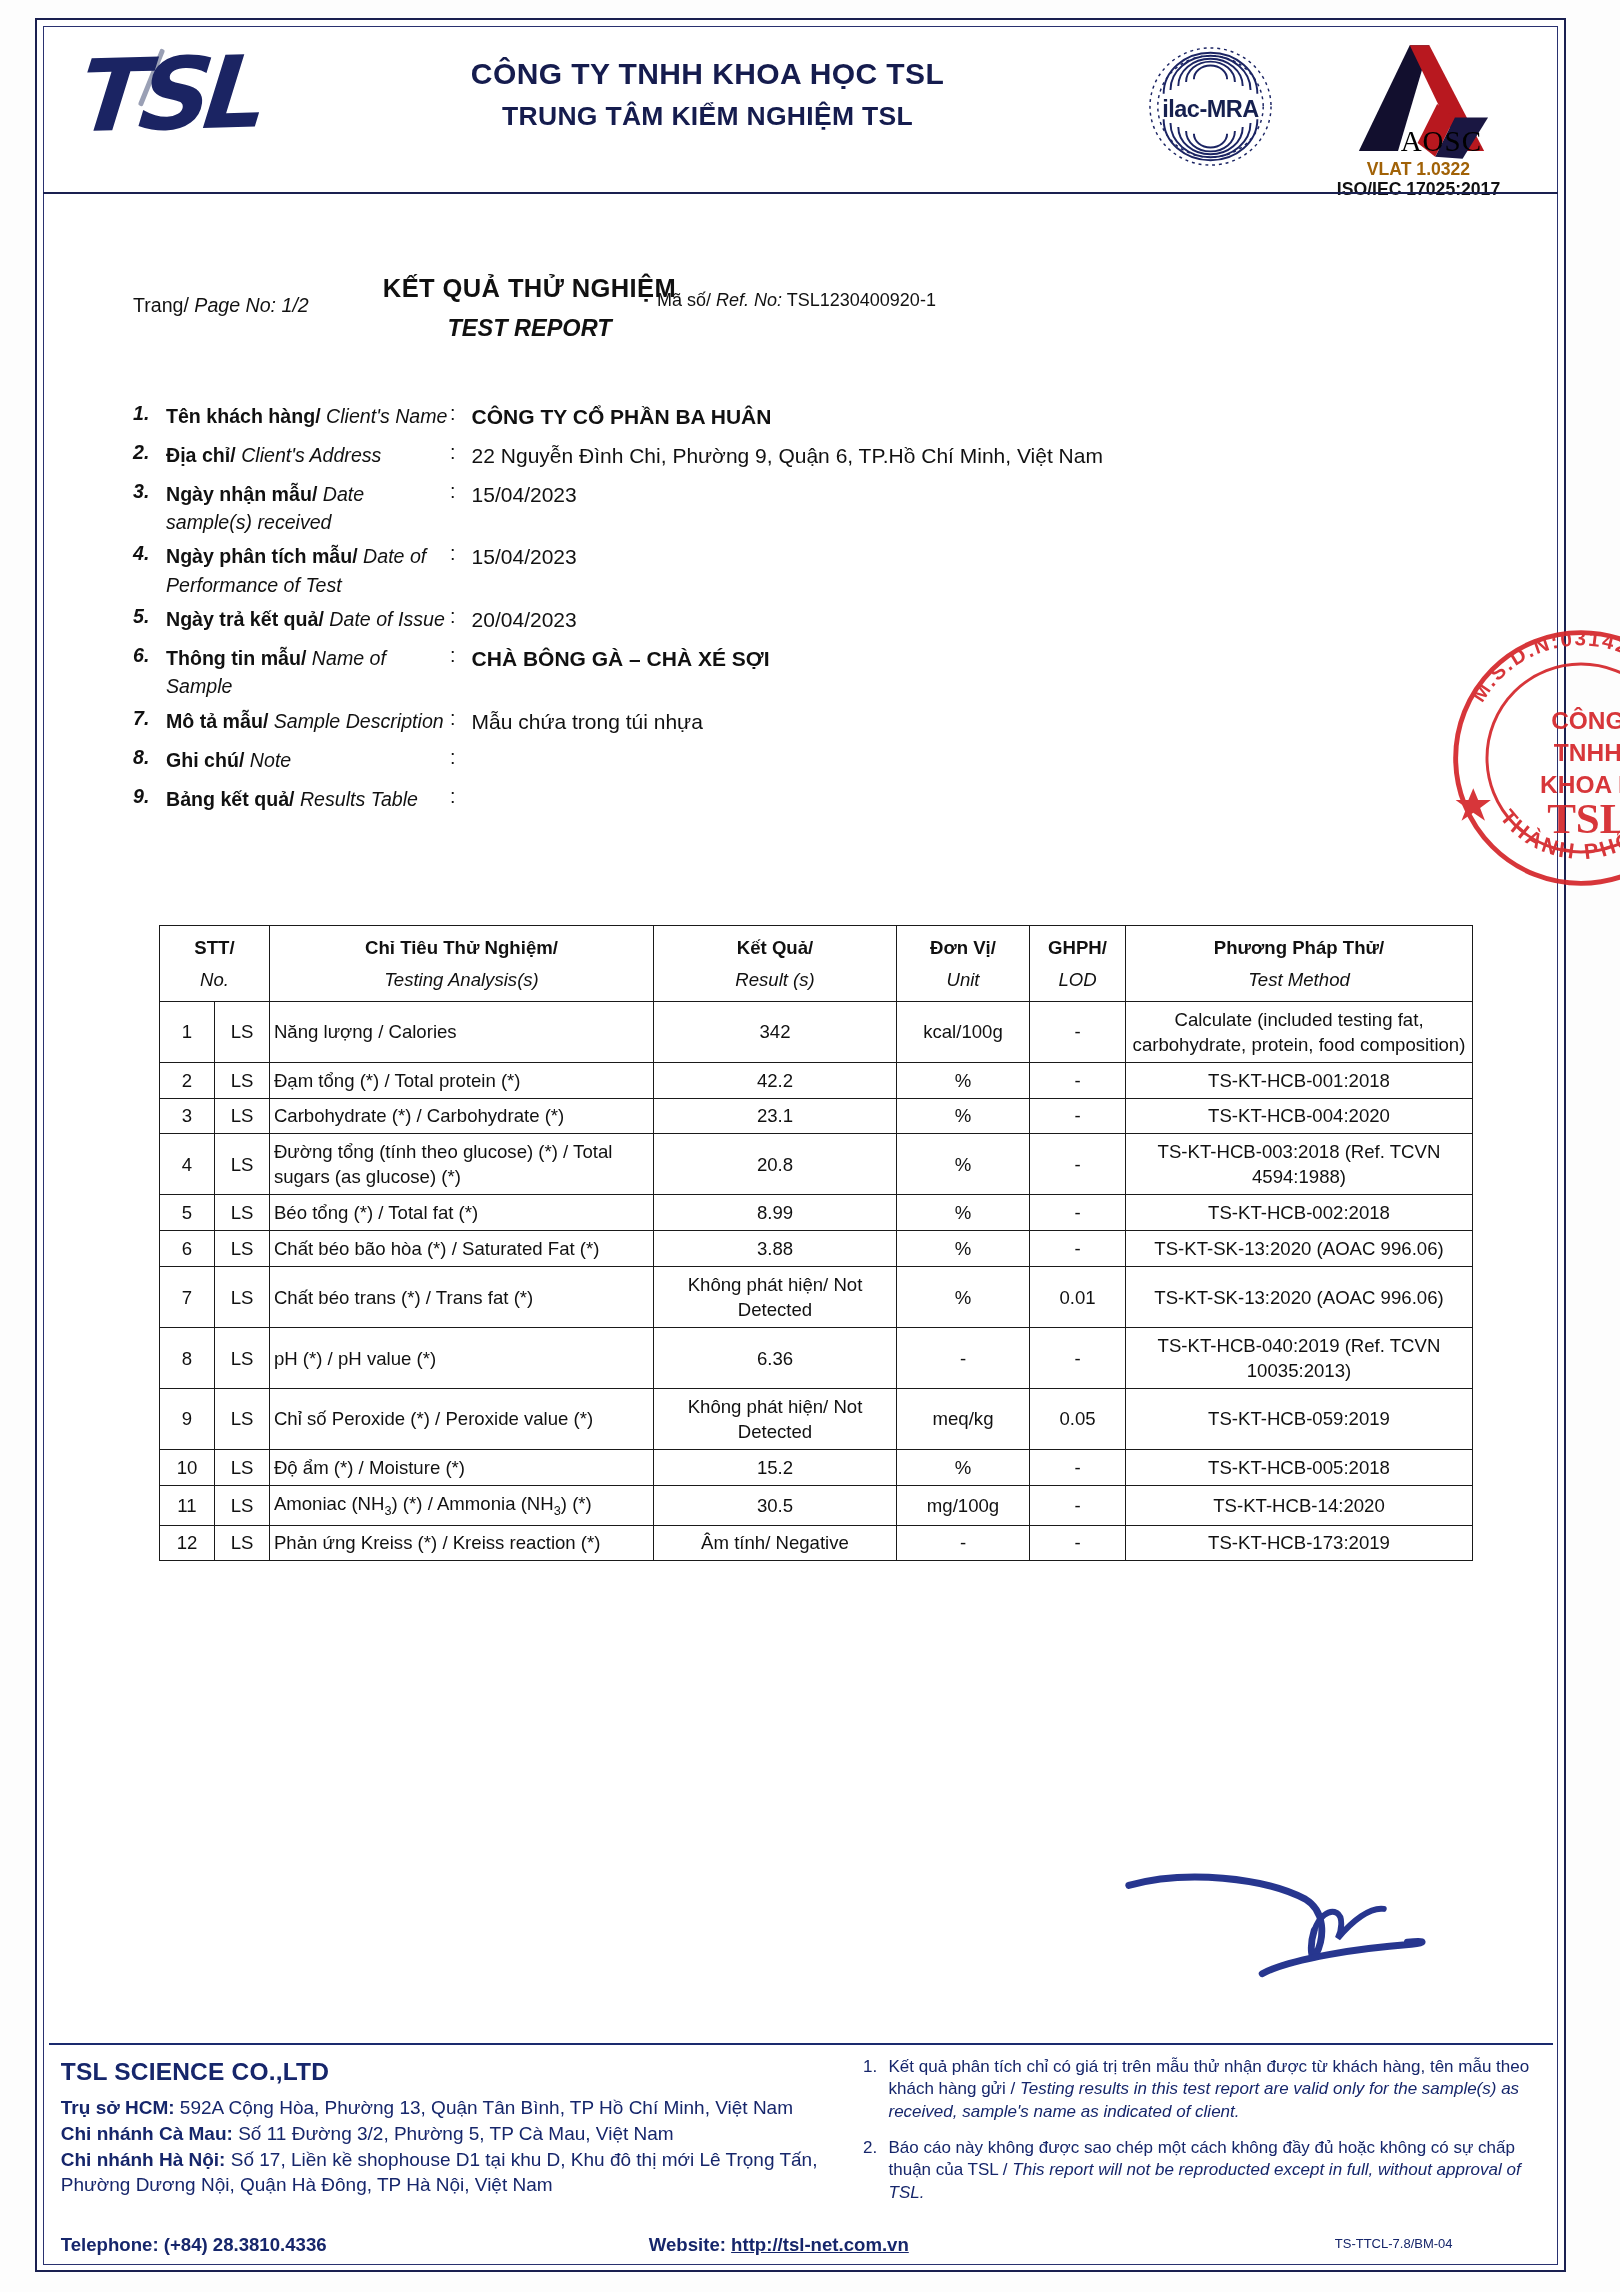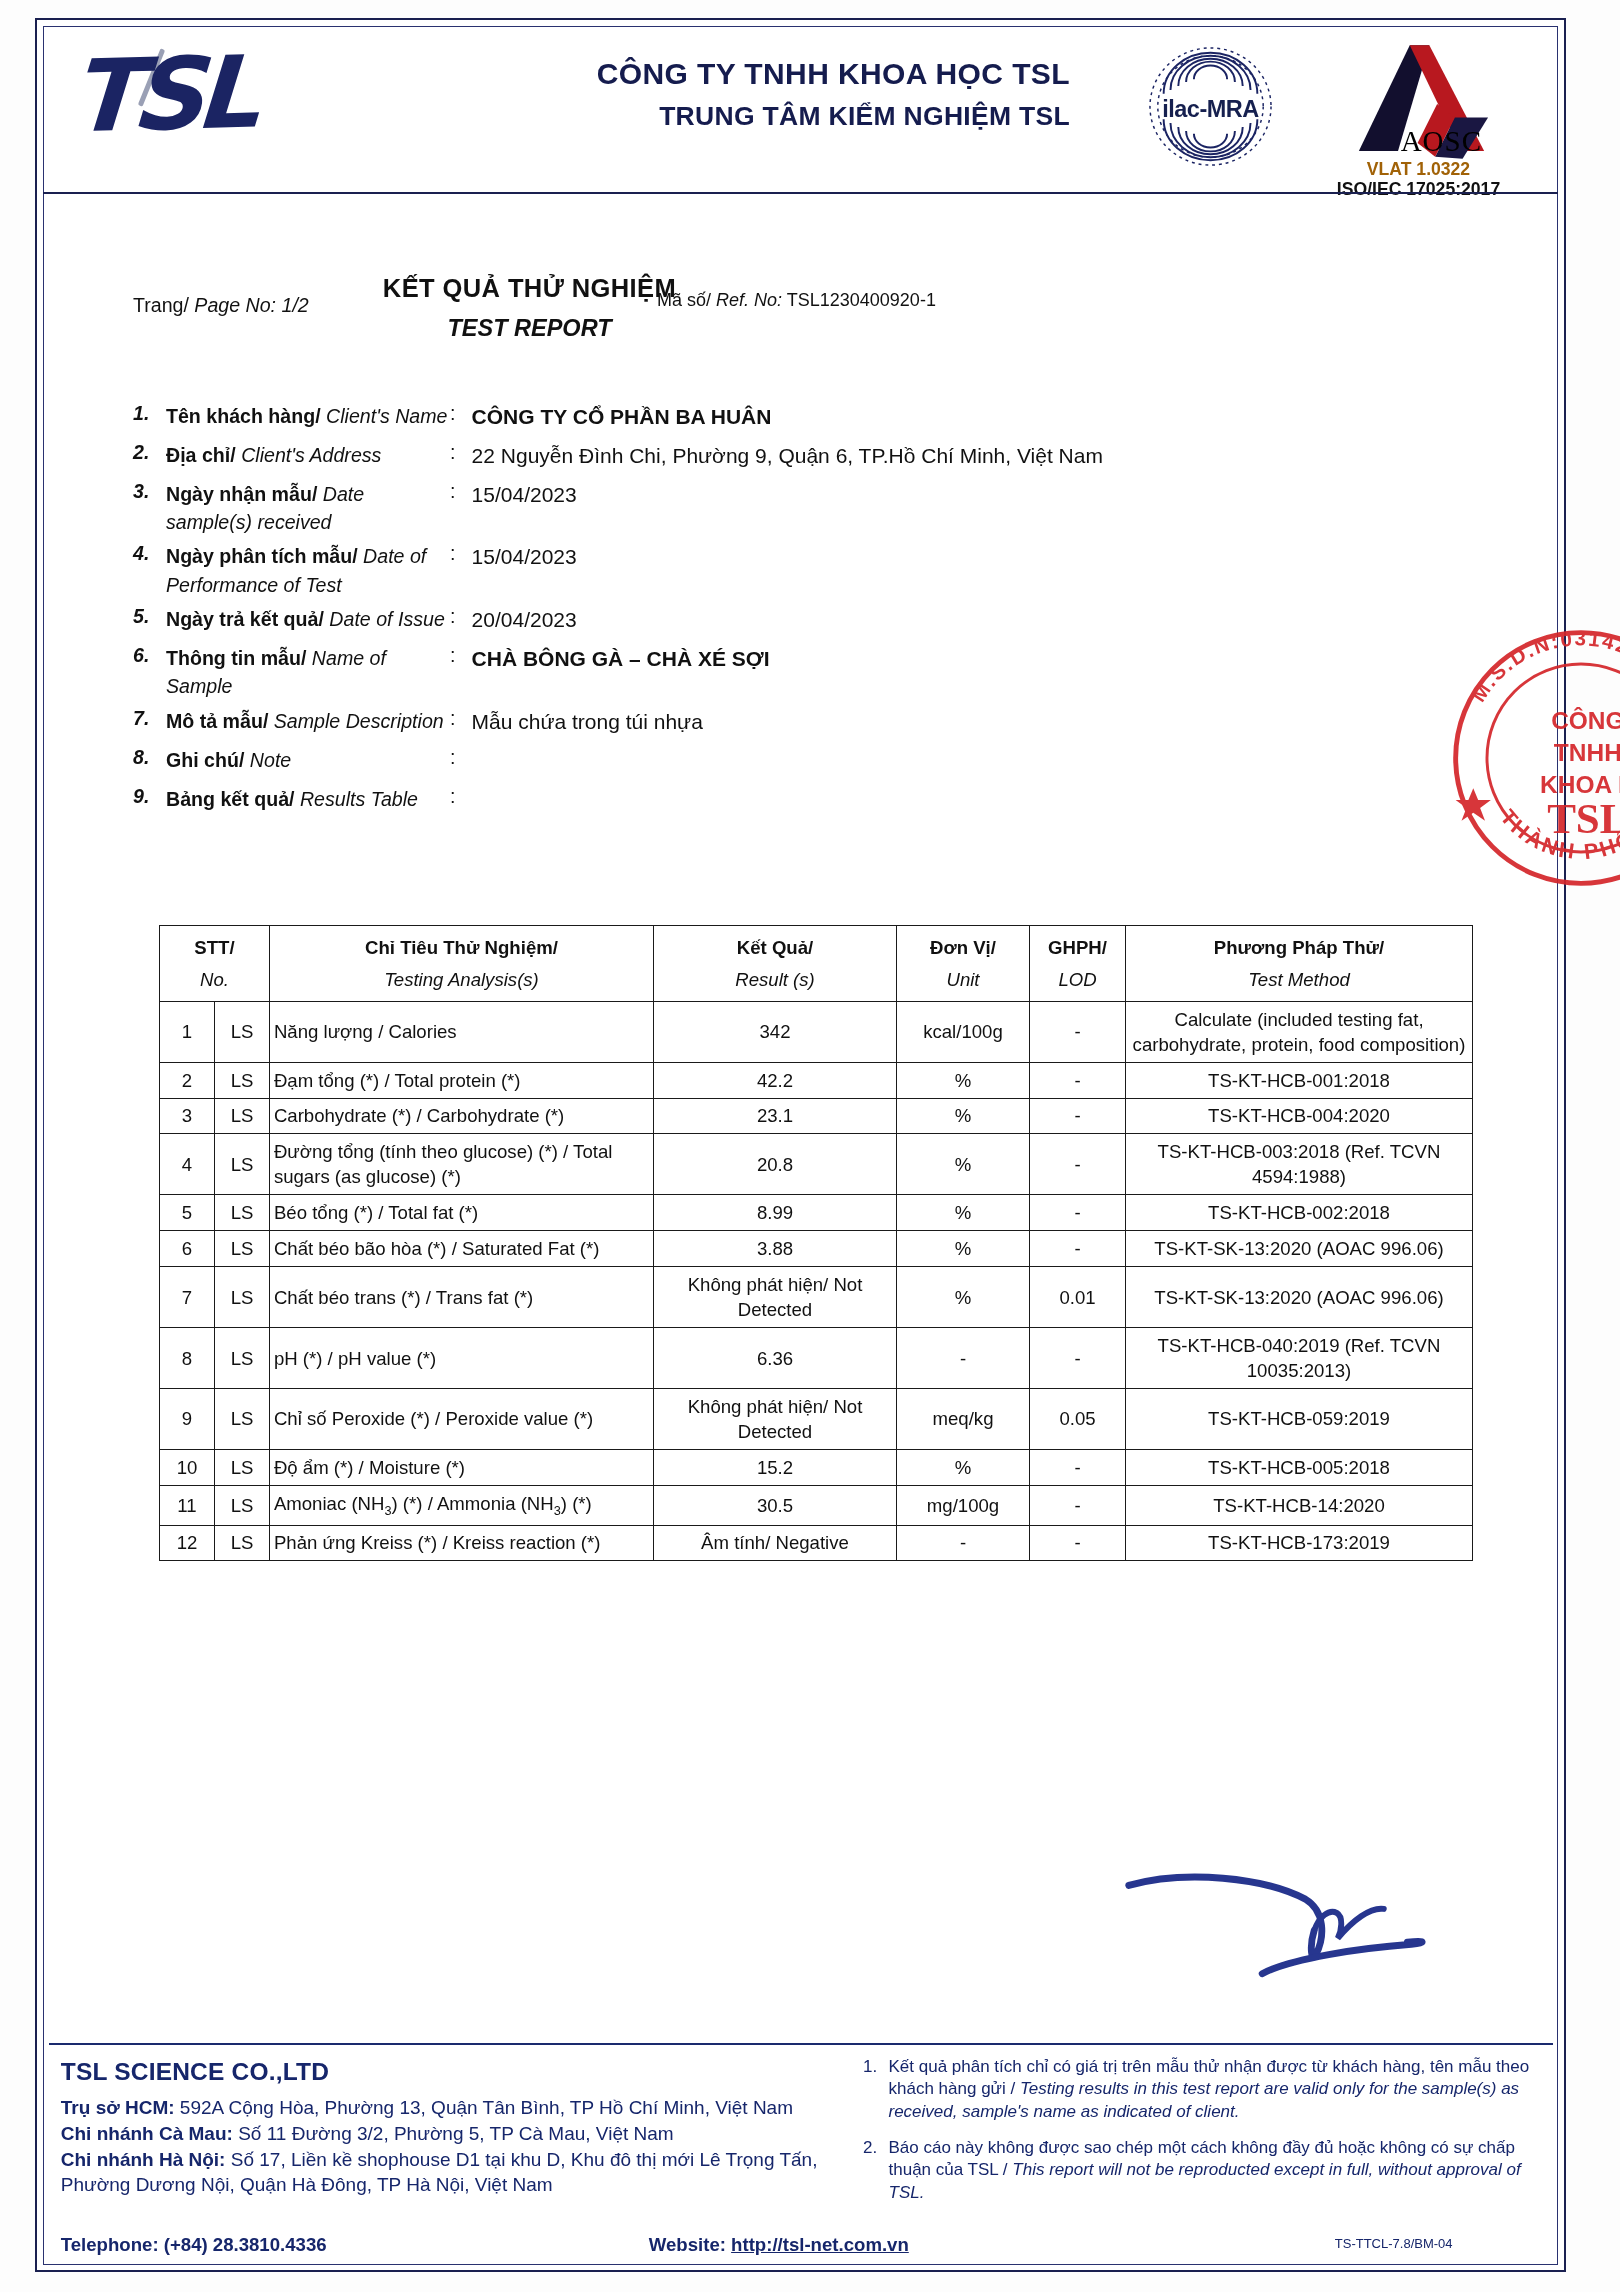--- a/index.html
+++ b/index.html
@@ -58,21 +58,21 @@
     left: 98px; top: 11.8px;
     width: 4.9px; height: 61px;
     background: #9aa0b5;
     transform: rotate(22deg);
     border-radius: 2px;
   }
   .head-titles {
     position: absolute;
     left: 294px; top: 21.6px;
     width: 725px;
-    text-align: right;
+    text-align: center;
   }
   .head-t1 {
     font-family: "Liberation Sans", sans-serif;
     font-size: 30px;
     font-weight: 700;
     color: #151c4e;
     letter-spacing: 0.4px;
     white-space: nowrap;
   }
   .head-t2 {

